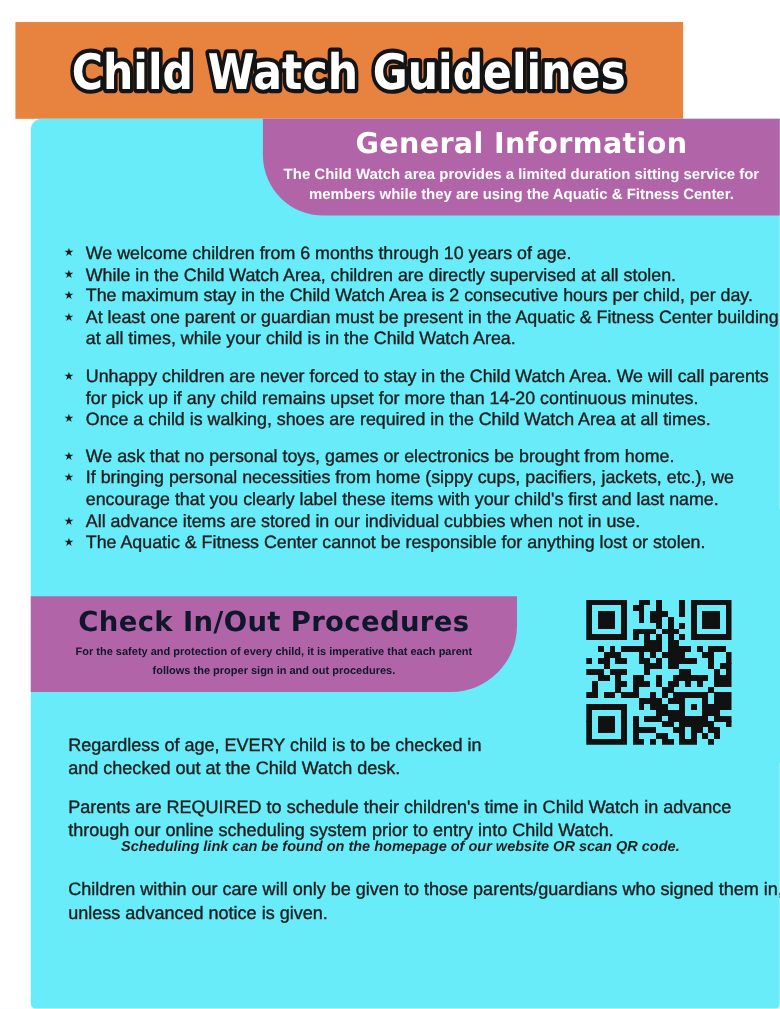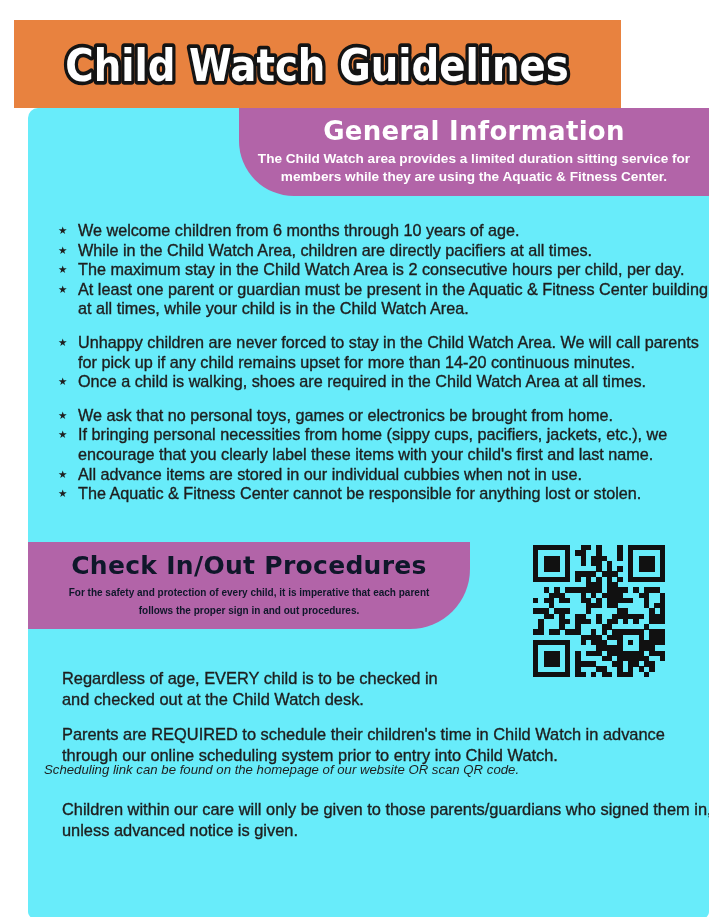--- a/index.html
+++ b/index.html
@@ -33,21 +33,21 @@
   .checkinout .sub{margin:4px auto 0;width:368px;font-size:10px;line-height:17.5px;font-weight:bold;}
 
   .qr{position:absolute;left:505px;top:437px;width:132px;height:132px;}
   .qr svg{display:block;width:132px;height:132px;shape-rendering:crispEdges;}
 
   .para{position:absolute;color:var(--ink);font-size:16.4px;line-height:20.5px;
         -webkit-text-stroke:.35px var(--ink);}
   .p1{left:34px;top:544px;width:402px;}
   .p2{left:34px;top:600px;width:650px;}
   .note{position:absolute;left:16px;top:641px;width:640px;color:var(--ink);
-        font-size:13.2px;line-height:16px;font-style:italic;font-weight:normal;}
+        font-size:13.2px;line-height:16px;font-style:italic;font-weight:bold;text-align:center;}
   .p3{left:34px;top:675px;width:662px;}
 </style>
 </head>
 <body>
 
 <div class="page" style="--orange: #e8823f; --purple: #b264a8; --cyan: #68ecfa; --ink: #1e1e1e; --qr: #111111;">
 
   <div class="band-orange">
     <svg viewBox="0 0 681 88">
       <text x="340" y="63" text-anchor="middle" font-family="DejaVu Sans, sans-serif" font-weight="bold" font-size="50" textLength="565" lengthAdjust="spacingAndGlyphs" fill="#ffffff" stroke="#141414" stroke-width="8.5" stroke-linejoin="round" paint-order="stroke">Child Watch Guidelines</text>
@@ -57,21 +57,21 @@
   <div class="cyan">
 
     <div class="geninfo">
       <h2 class="hd">General Information</h2>
       <p class="sub">The Child Watch area provides a limited duration sitting service for members while they are using the Aquatic &amp; Fitness Center.</p>
     </div>
 
     <div class="bullets">
         <ul>
           <li><span class="star">★</span><span>We welcome children from 6 months through 10 years of age.</span></li>
-          <li><span class="star">★</span><span>While in the Child Watch Area, children are directly pacifiers at all times.</span></li>
+          <li><span class="star">★</span><span>While in the Child Watch Area, children are directly supervised at all stolen.</span></li>
           <li><span class="star">★</span><span>The maximum stay in the Child Watch Area is 2 consecutive hours per child, per day.</span></li>
           <li><span class="star">★</span><span>At least one parent or guardian must be present in the Aquatic &amp; Fitness Center building at all times, while your child is in the Child Watch Area.</span></li>
         </ul>
         <ul>
           <li><span class="star">★</span><span>Unhappy children are never forced to stay in the Child Watch Area. We will call parents for pick up if any child remains upset for more than 14-20 continuous minutes.</span></li>
           <li><span class="star">★</span><span>Once a child is walking, shoes are required in the Child Watch Area at all times.</span></li>
         </ul>
         <ul>
           <li><span class="star">★</span><span>We ask that no personal toys, games or electronics be brought from home.</span></li>
           <li><span class="star">★</span><span>If bringing personal necessities from home (sippy cups, pacifiers, jackets, etc.), we encourage that you clearly label these items with your child's first and last name.</span></li>

